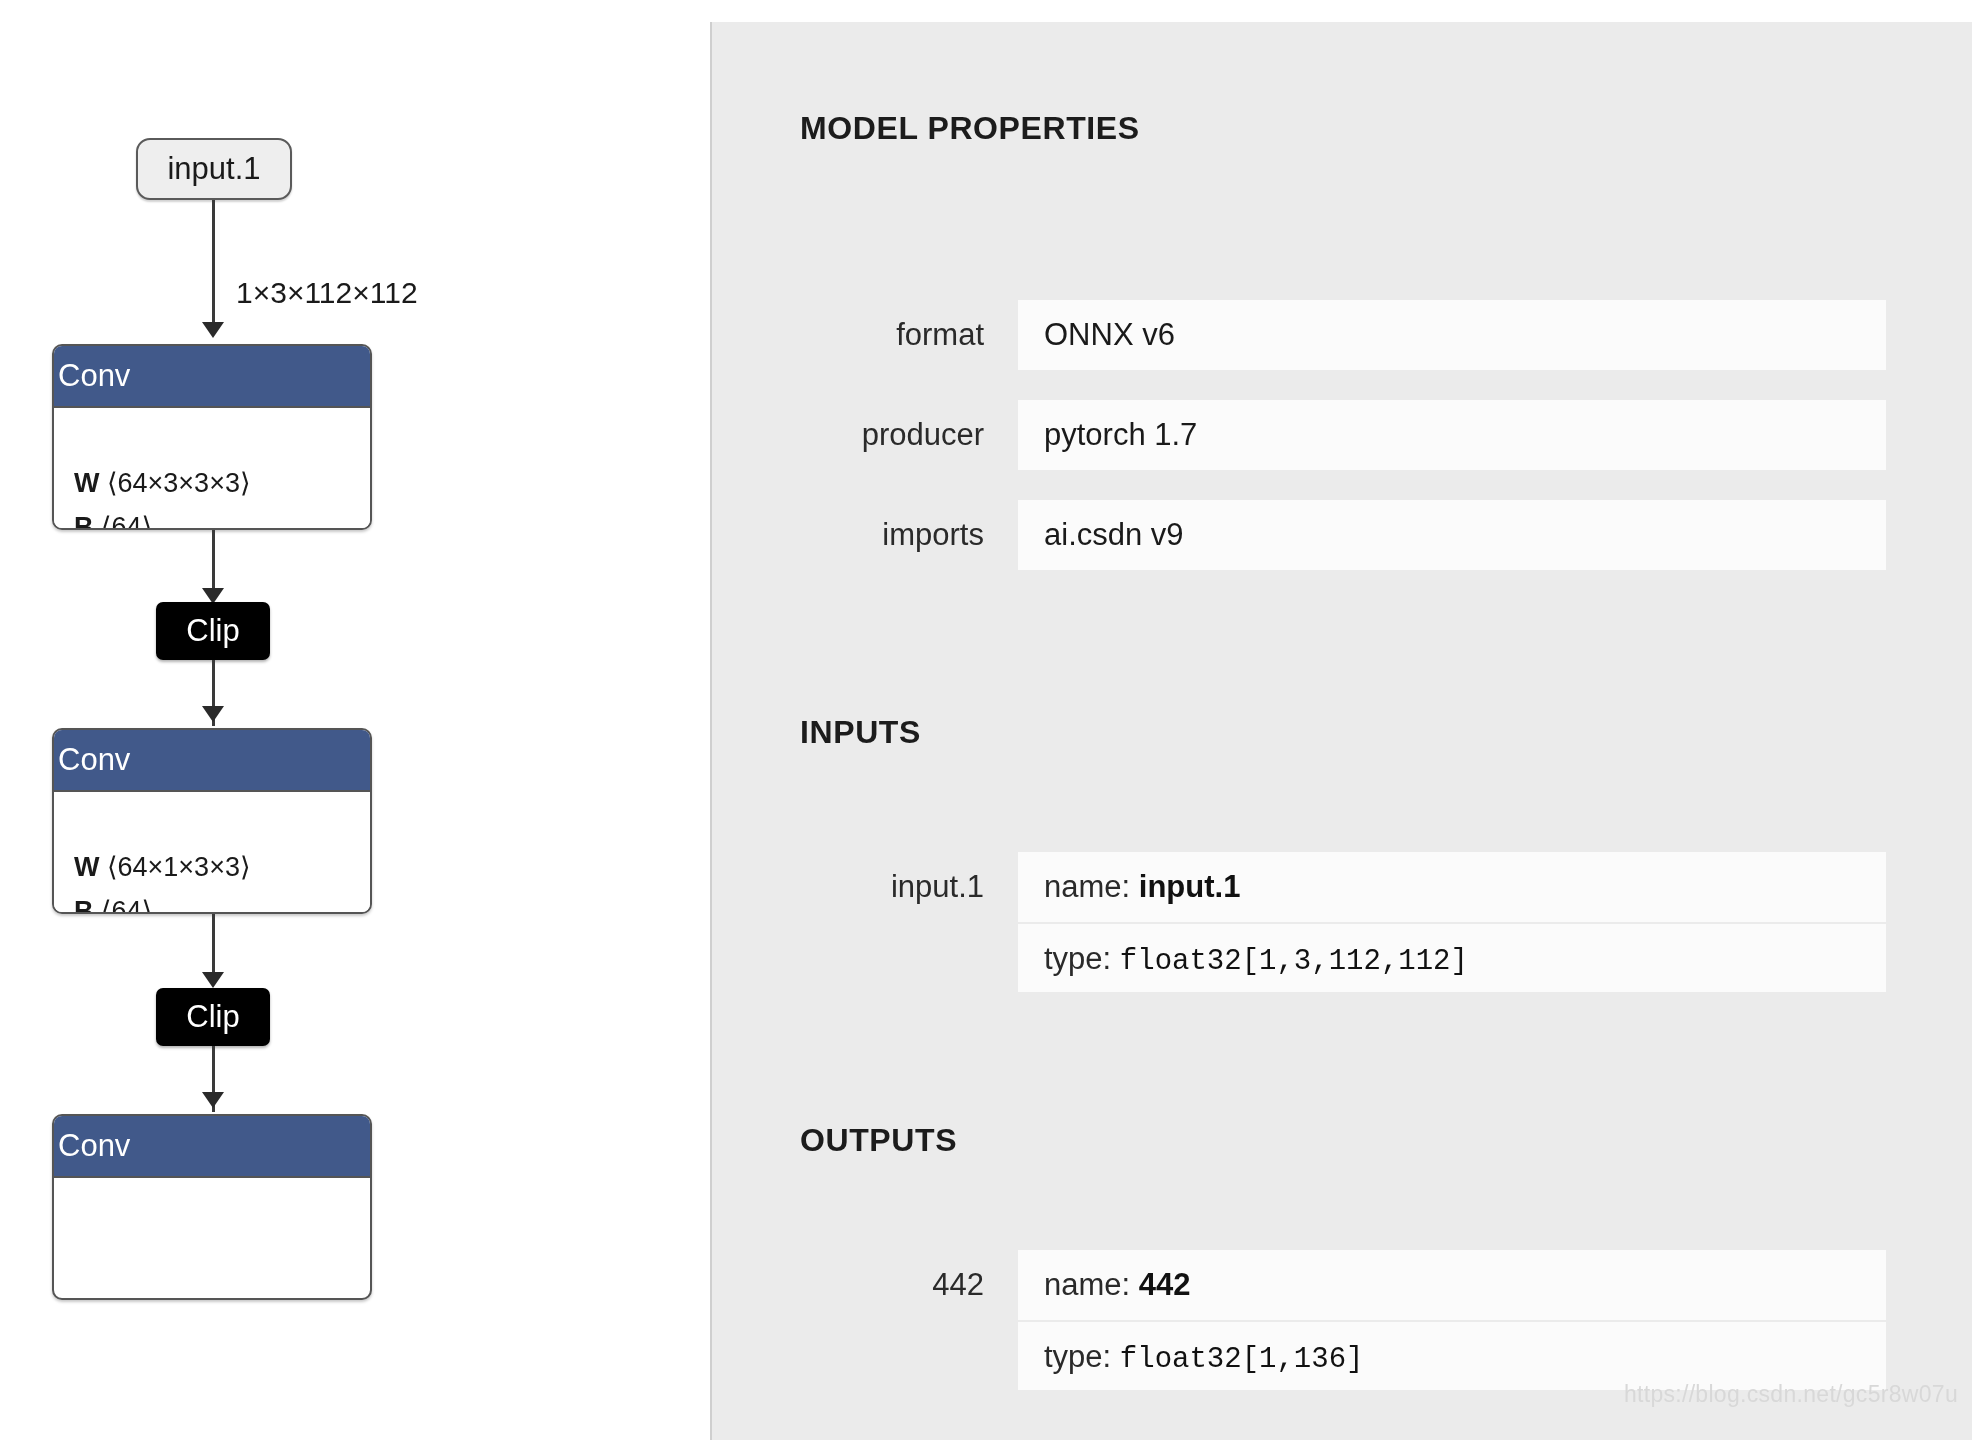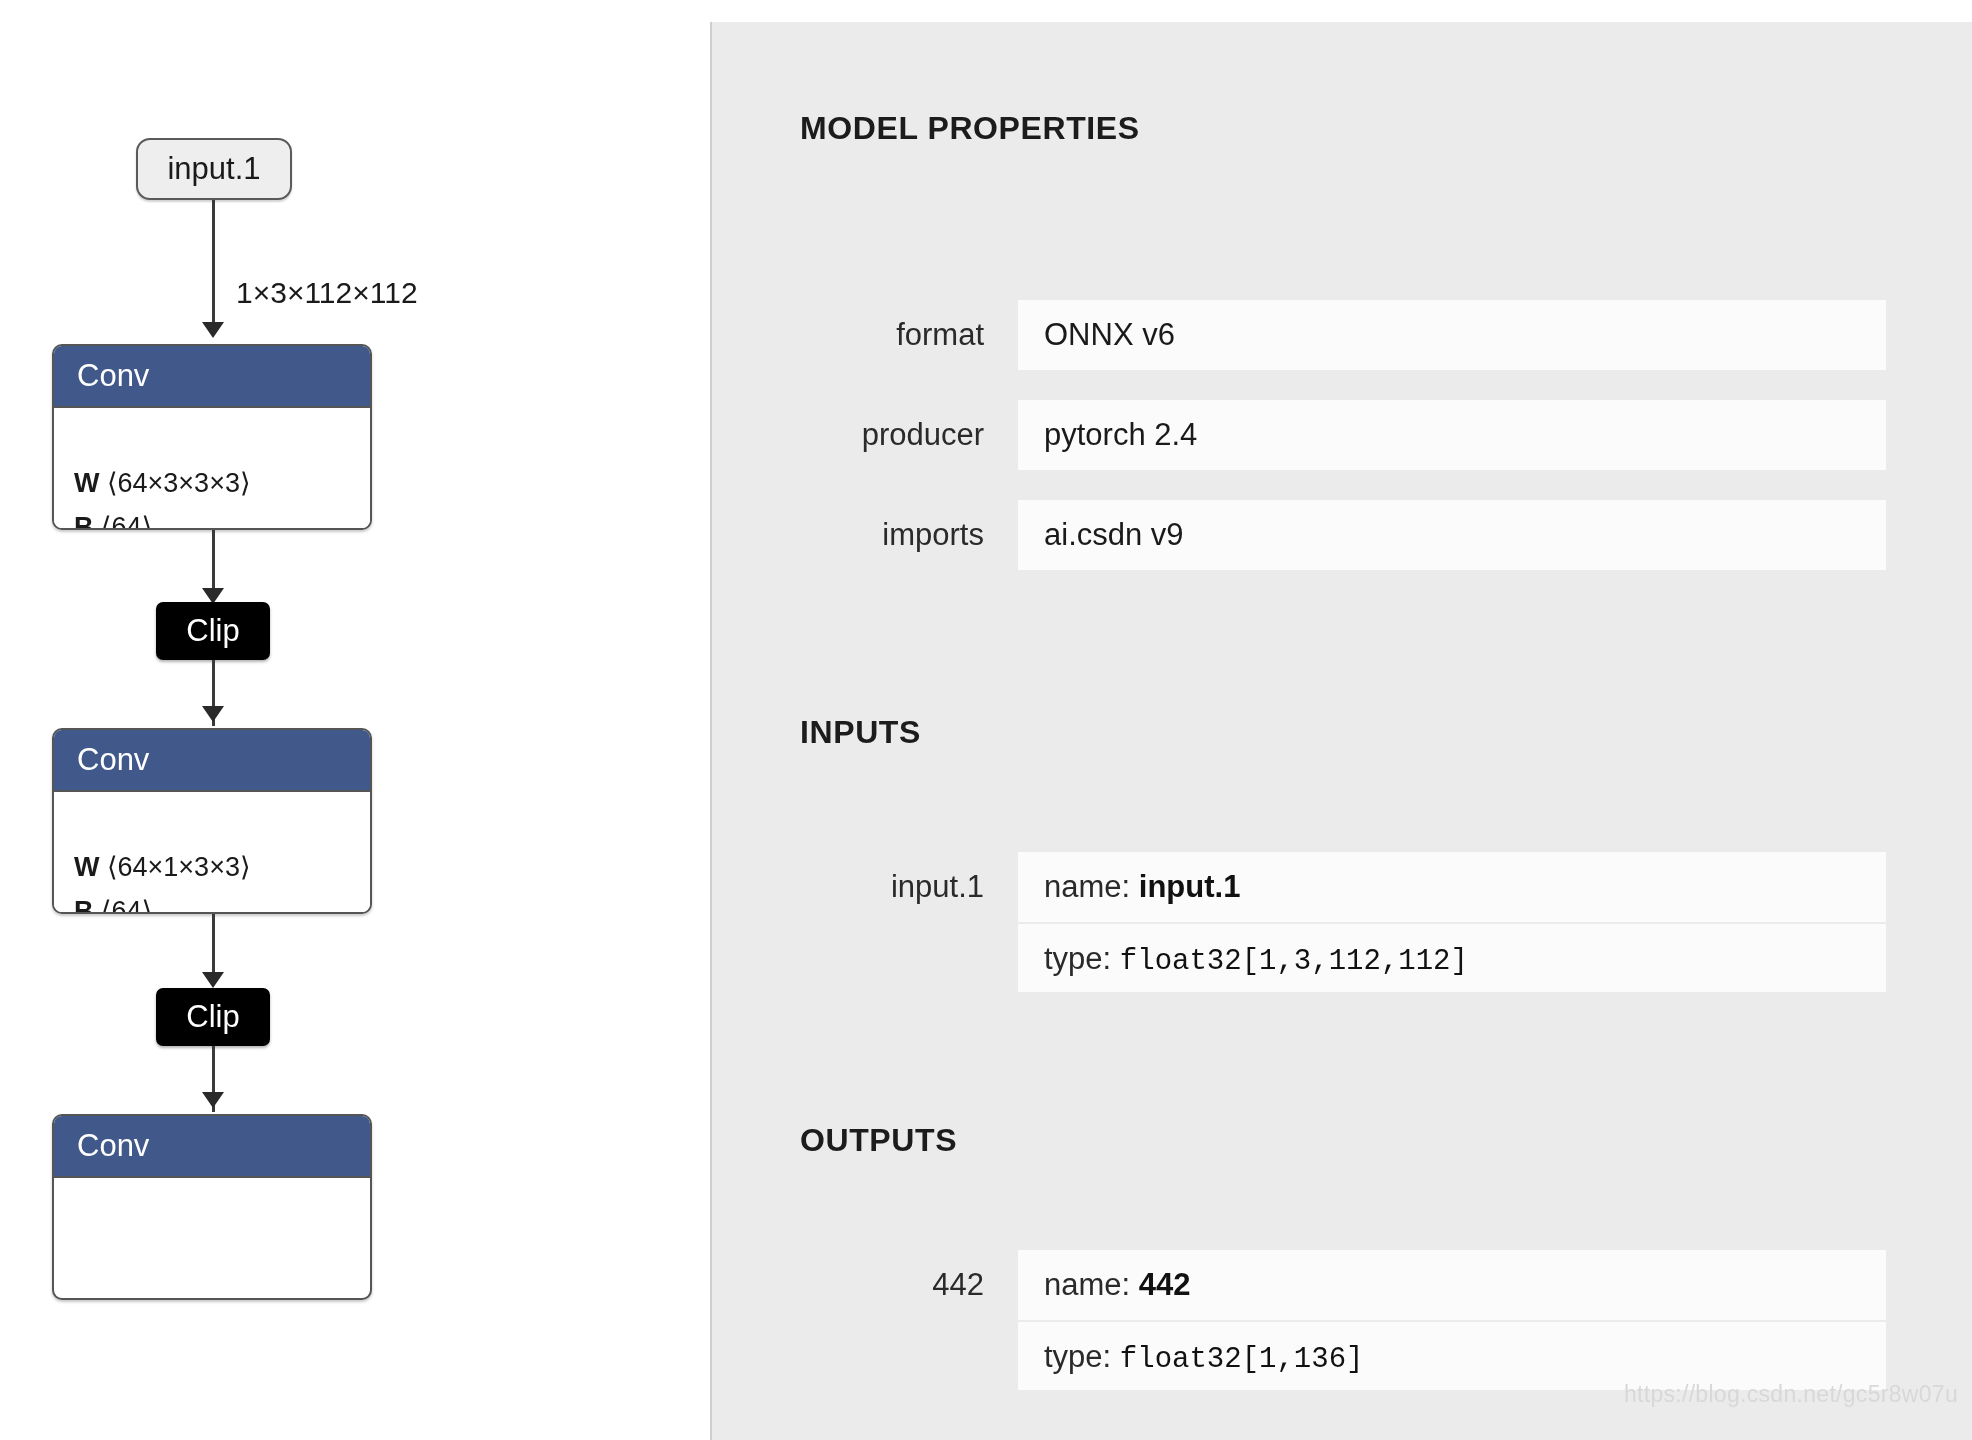--- a/index.html
+++ b/index.html
@@ -49,21 +49,21 @@
     border: 2px solid #555555;
     border-radius: 10px;
     background: #ffffff;
     box-shadow: 0 2px 3px rgba(0,0,0,0.22);
     overflow: hidden;
   }
   .op-node .op-header {
     background: #41598a;
     color: #ffffff;
     font-size: 31px;
-    padding: 9px 0 9px 23px;
+    padding: 9px 0 9px 4px;
     line-height: 1.35;
     border-bottom: 2px solid #555555;
   }
   .op-node .op-body {
     background: #ffffff;
     padding: 10px 0 12px 20px;
     margin-top: 44px;
   }
   .param-row {
     font-size: 27px;
@@ -266,21 +266,21 @@
   <div id="row-format" class="prop-row">
     <div class="prop-label">format</div>
     <div class="prop-value-wrap">
       <div class="prop-value">ONNX v6</div>
     </div>
   </div>
 
   <div id="row-producer" class="prop-row">
     <div class="prop-label">producer</div>
     <div class="prop-value-wrap">
-      <div class="prop-value">pytorch 2.4</div>
+      <div class="prop-value">pytorch 1.7</div>
     </div>
   </div>
 
   <div id="row-imports" class="prop-row">
     <div class="prop-label">imports</div>
     <div class="prop-value-wrap">
       <div class="prop-value">ai.csdn v9</div>
     </div>
   </div>
 

